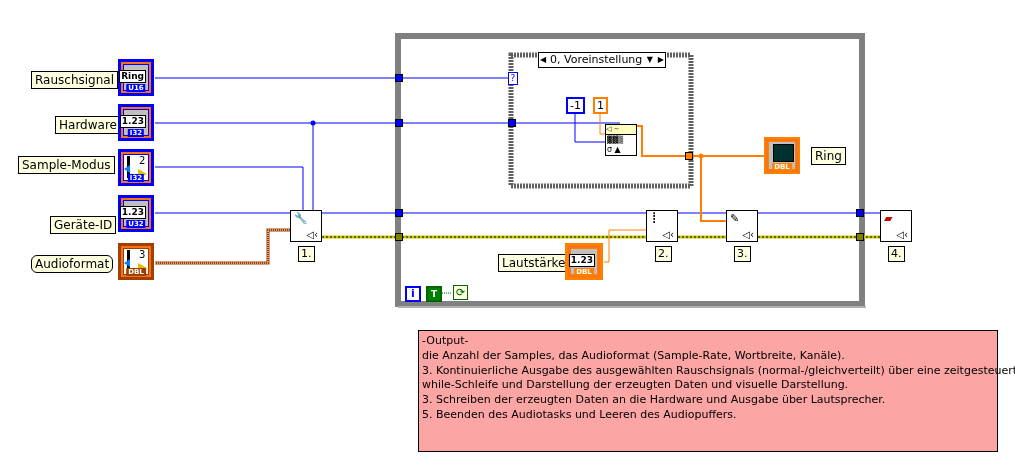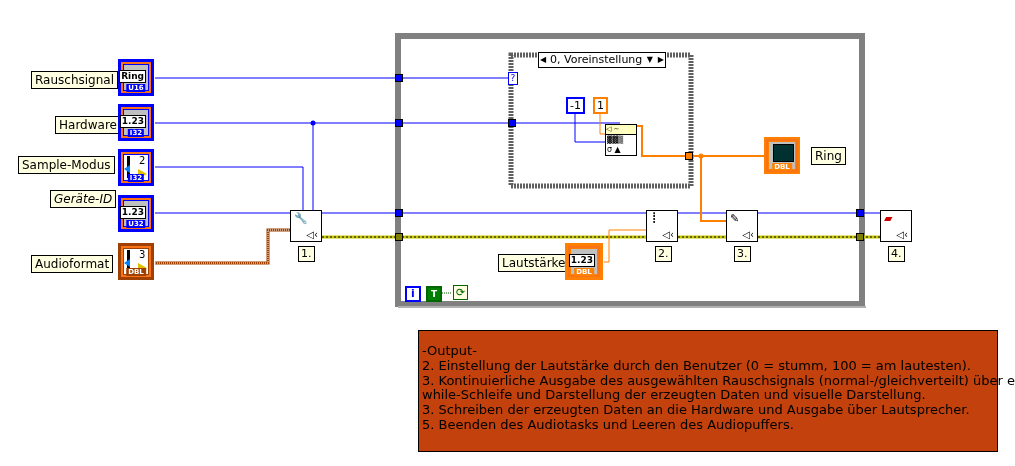--- a/index.html
+++ b/index.html
@@ -12,21 +12,21 @@
   .ctrl .inner{position:absolute;left:2px;top:2px;right:2px;bottom:2px;border:1px solid #0000ff;background:#c0c0c0;}
   .ctrl.orange .inner{border-color:#ff8000;}
   .ctrl.brown .inner{border-color:#a04000;background:#fff;}
   .ctrl .val{position:absolute;right:5px;top:8px;background:#fff;border:1px solid #000;font-size:9px;line-height:11px;padding:0 1px;font-weight:bold;}
   .ctrl .typ{position:absolute;left:50%;bottom:1px;transform:translateX(-50%);background:#0000ff;color:#fff;font-size:7px;line-height:8px;padding:0 2px;font-weight:bold;}
   .ctrl.orange .typ{background:#ff8000;}
   .ctrl.brown .typ{background:#a04000;}
   .node{position:absolute;width:32px;height:32px;background:#fff;border:1px solid #000;box-sizing:border-box;}
   .node-label{position:absolute;background:#ffffe1;border:1px solid #000;font-size:11px;line-height:14px;padding:0 2px;}
   .tunnel{position:absolute;width:8px;height:8px;border:1px solid #000;box-sizing:border-box;}
-  .comment{position:absolute;left:418px;top:330px;width:580px;height:122px;background:#c2410c;border:1px solid #000;font-size:13px;line-height:14.8px;padding:13px 3px;box-sizing:border-box;color:#000;}
+  .comment{position:absolute;left:418px;top:330px;width:580px;height:122px;background:#fca5a5;border:1px solid #000;font-size:11px;line-height:14.8px;padding:3px 3px;box-sizing:border-box;color:#000;}
   .comment div{white-space:nowrap;}
   .const{position:absolute;border:2px solid #0000ff;background:#fff;font-size:11px;line-height:13px;padding:0 2px;}
   .const.orange{border-color:#ff8000;}
 </style>
 </head>
 <body>
 
 <svg class="abs" style="left:0;top:0" width="1015" height="466">
 
   <rect x="398" y="36" width="464" height="268" fill="none" stroke="#808080" stroke-width="6"></rect>
@@ -110,28 +110,28 @@
 <div class="label" style="left:18px;top:156px;">Sample-Modus</div>
 <div class="ctrl" style="left:118px;top:149px;width:36px;height:37px;">
   <div class="inner" style="background:#fff;"></div>
   <div style="position:absolute;left:6px;top:4px;width:3px;height:22px;background:#000;"></div>
   <div style="position:absolute;left:3px;top:13px;width:0;height:0;border-top:4px solid transparent;border-bottom:4px solid transparent;border-right:6px solid #0080ff;"></div>
   <div style="position:absolute;left:18px;top:3px;font-size:10px;">2</div>
   <div style="position:absolute;left:17px;top:17px;width:0;height:0;border-top:5px solid transparent;border-bottom:5px solid transparent;border-left:9px solid #e0c000;"></div>
   <div class="typ">I32</div>
 </div>
 
-<div class="label" style="left:50px;top:190px;font-style:italic;">Geräte-ID</div>
+<div class="label" style="left:50px;top:216px;">Geräte-ID</div>
 <div class="ctrl" style="left:118px;top:195px;width:36px;height:37px;">
   <div class="inner"></div>
   <div class="val">1.23</div>
   <div class="typ">U32</div>
 </div>
 
-<div class="label" style="left:31px;top:255px;">Audioformat</div>
+<div class="label" style="left:31px;top:255px;border-radius:6px;">Audioformat</div>
 <div class="ctrl brown" style="left:118px;top:243px;width:36px;height:37px;">
   <div class="inner"></div>
   <div style="position:absolute;left:6px;top:4px;width:3px;height:22px;background:#000;"></div>
   <div style="position:absolute;left:3px;top:13px;width:0;height:0;border-top:4px solid transparent;border-bottom:4px solid transparent;border-right:6px solid #0080ff;"></div>
   <div style="position:absolute;left:18px;top:3px;font-size:10px;">3</div>
   <div style="position:absolute;left:17px;top:17px;width:0;height:0;border-top:5px solid transparent;border-bottom:5px solid transparent;border-left:9px solid #e0c000;"></div>
   <div class="typ">DBL</div>
 </div>
 
 <div class="label" style="left:498px;top:254px;">Lautstärke</div>
@@ -171,18 +171,18 @@
   <span style="position:absolute;right:3px;bottom:1px;font-size:10px;">◁‹</span>
 </div>
 <div class="node-label" style="left:888px;top:246px;">4.</div>
 
 <div class="abs" style="left:405px;top:286px;width:12px;height:12px;border:2px solid #0000ff;background:#fff;color:#0000ff;font-size:11px;line-height:12px;text-align:center;font-weight:bold;">i</div>
 <div class="abs" style="left:426px;top:286px;width:12px;height:12px;border:2px solid #006600;background:#008000;color:#fff;font-size:9px;line-height:12px;text-align:center;font-weight:bold;">T</div>
 <div class="abs" style="left:453px;top:285px;width:13px;height:13px;border:1px solid #006600;background:#ffffe1;color:#006600;font-size:11px;line-height:13px;text-align:center;">⟳</div>
 
 <div class="comment" id="comment-box">
   <div>-Output-</div>
-  <div>2. Einstellung der Lautstärke durch den Benutzer (0 = stumm, 100 = am lautesten).</div>
+  <div>die Anzahl der Samples, das Audioformat (Sample-Rate, Wortbreite, Kanäle).</div>
   <div>3. Kontinuierliche Ausgabe des ausgewählten Rauschsignals (normal-/gleichverteilt) über eine zeitgesteuerte</div>
   <div>while-Schleife und Darstellung der erzeugten Daten und visuelle Darstellung.</div>
   <div>3. Schreiben der erzeugten Daten an die Hardware und Ausgabe über Lautsprecher.</div>
   <div>5. Beenden des Audiotasks und Leeren des Audiopuffers.</div>
 </div>
 
 </body></html>

